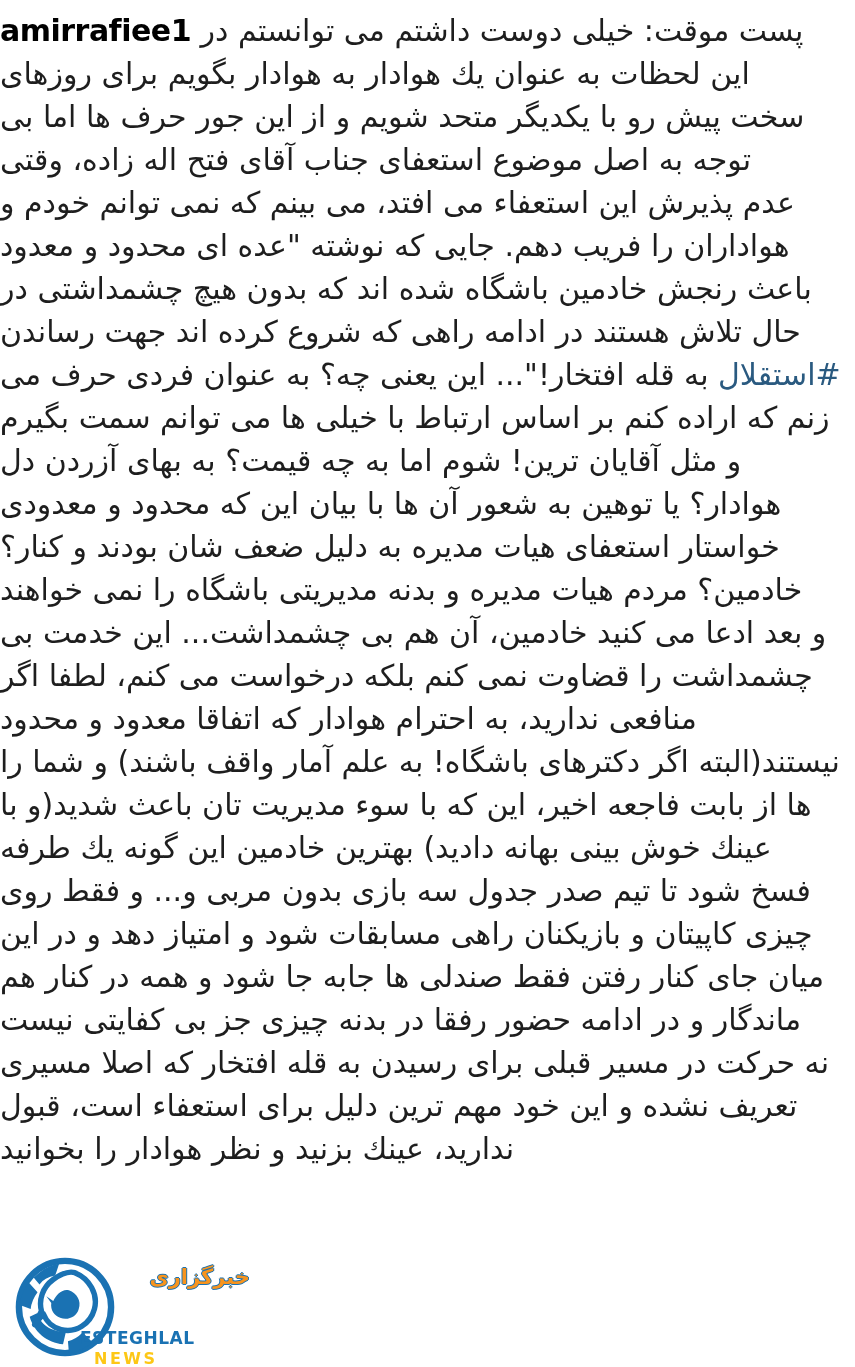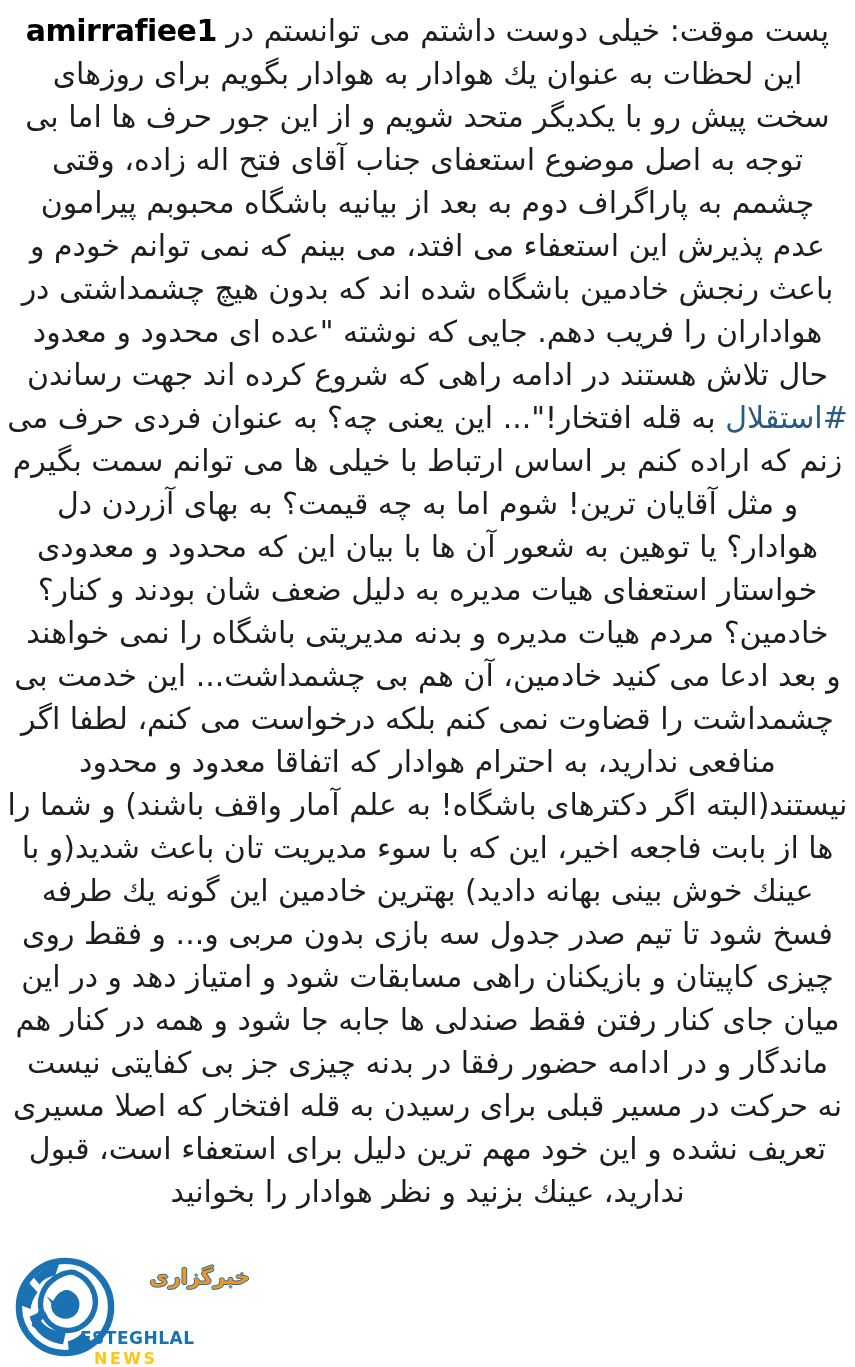--- a/index.html
+++ b/index.html
@@ -1,20 +1,20 @@
 <!DOCTYPE html>
 <html lang="fa" style="--text-color: #1e1e1e; --hashtag-blue: #2a5a80; --logo-blue: #1a72b3; --logo-orange: #f7941e; --logo-yellow: #fdc716;"><head>
 <meta charset="utf-8">
 <style>
   html,body{margin:0;padding:0;background:#ffffff;}
   body{width:855px;height:1367px;position:relative;overflow:hidden;
        font-family:"DejaVu Sans", sans-serif;}
   .caption{
     position:absolute;top:9px;left:0;right:0;
-    direction:rtl;text-align:center;
+    direction:rtl;text-align:left;
     font-size:30px;line-height:43px;
     color:var(--text-color,#1e1e1e);
     z-index:2;
   }
   .line{white-space:nowrap;}
   .seg-text{color:var(--text-color,#1e1e1e);}
   .seg-username{
     font-weight:700;color:#000000;
     unicode-bidi:isolate;direction:ltr;
     font-family:"DejaVu Sans", sans-serif;
@@ -48,24 +48,23 @@
   }
 </style>
 </head>
 <body>
 
 <div class="caption" dir="rtl">
     <div class="line"><span class="seg-text">پست موقت: خیلی دوست داشتم می توانستم در </span><span class="seg-username">amirrafiee1</span></div>
     <div class="line"><span class="seg-text">این لحظات به عنوان یك هوادار به هوادار بگویم برای روزهای</span></div>
     <div class="line"><span class="seg-text">سخت پیش رو با یکدیگر متحد شویم و از این جور حرف ها اما بی</span></div>
     <div class="line"><span class="seg-text">توجه به اصل موضوع استعفای جناب آقای فتح اله زاده، وقتی</span></div>
-    <div class="line"><span class="seg-text">چشمم به پاراگراف دوم به بعد از بیانیه باشگاه محبوبم پیرامون</span></div>
     <div class="line"><span class="seg-text">عدم پذیرش این استعفاء می افتد، می بینم که نمی توانم خودم و</span></div>
+    <div class="line"><span class="seg-text">هواداران را فریب دهم. جایی که نوشته "عده ای محدود و معدود</span></div>
     <div class="line"><span class="seg-text">باعث رنجش خادمین باشگاه شده اند که بدون هیچ چشمداشتی در</span></div>
-    <div class="line"><span class="seg-text">هواداران را فریب دهم. جایی که نوشته "عده ای محدود و معدود</span></div>
     <div class="line"><span class="seg-text">حال تلاش هستند در ادامه راهی که شروع کرده اند جهت رساندن</span></div>
     <div class="line"><span class="seg-hashtag">#استقلال</span><span class="seg-text"> به قله افتخار!"... این یعنی چه؟ به عنوان فردی حرف می</span></div>
     <div class="line"><span class="seg-text">زنم که اراده کنم بر اساس ارتباط با خیلی ها می توانم سمت بگیرم</span></div>
     <div class="line"><span class="seg-text">و مثل آقایان ترین! شوم اما به چه قیمت؟ به بهای آزردن دل</span></div>
     <div class="line"><span class="seg-text">هوادار؟ یا توهین به شعور آن ها با بیان این که محدود و معدودی</span></div>
     <div class="line"><span class="seg-text">خواستار استعفای هیات مدیره به دلیل ضعف شان بودند و کنار؟</span></div>
     <div class="line"><span class="seg-text">خادمین؟ مردم هیات مدیره و بدنه مدیریتی باشگاه را نمی خواهند</span></div>
     <div class="line"><span class="seg-text">و بعد ادعا می کنید خادمین، آن هم بی چشمداشت... این خدمت بی</span></div>
     <div class="line"><span class="seg-text">چشمداشت را قضاوت نمی کنم بلکه درخواست می کنم، لطفا اگر</span></div>
     <div class="line"><span class="seg-text">منافعی ندارید، به احترام هوادار که اتفاقا معدود و محدود</span></div>

